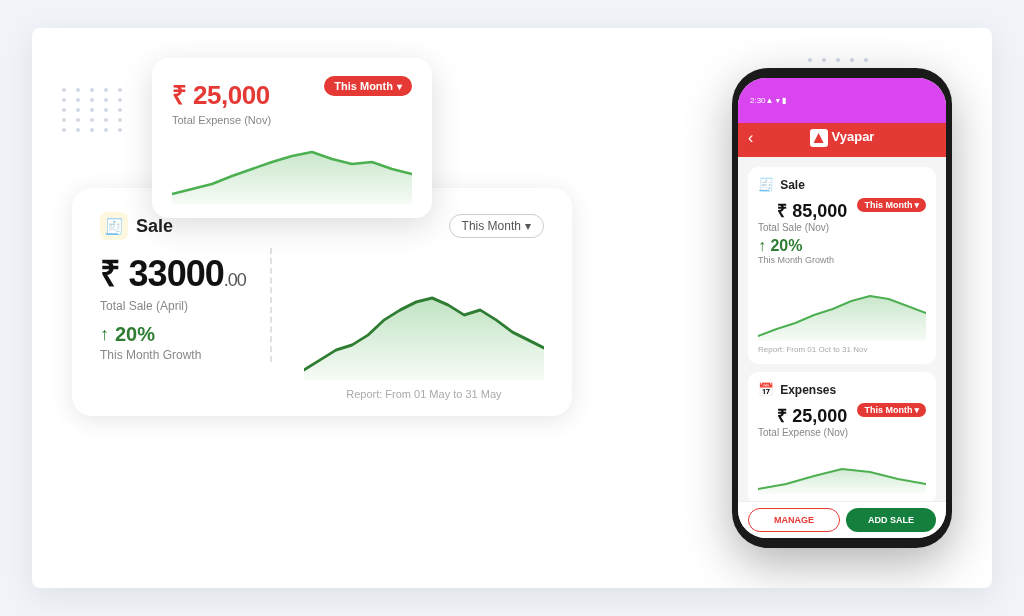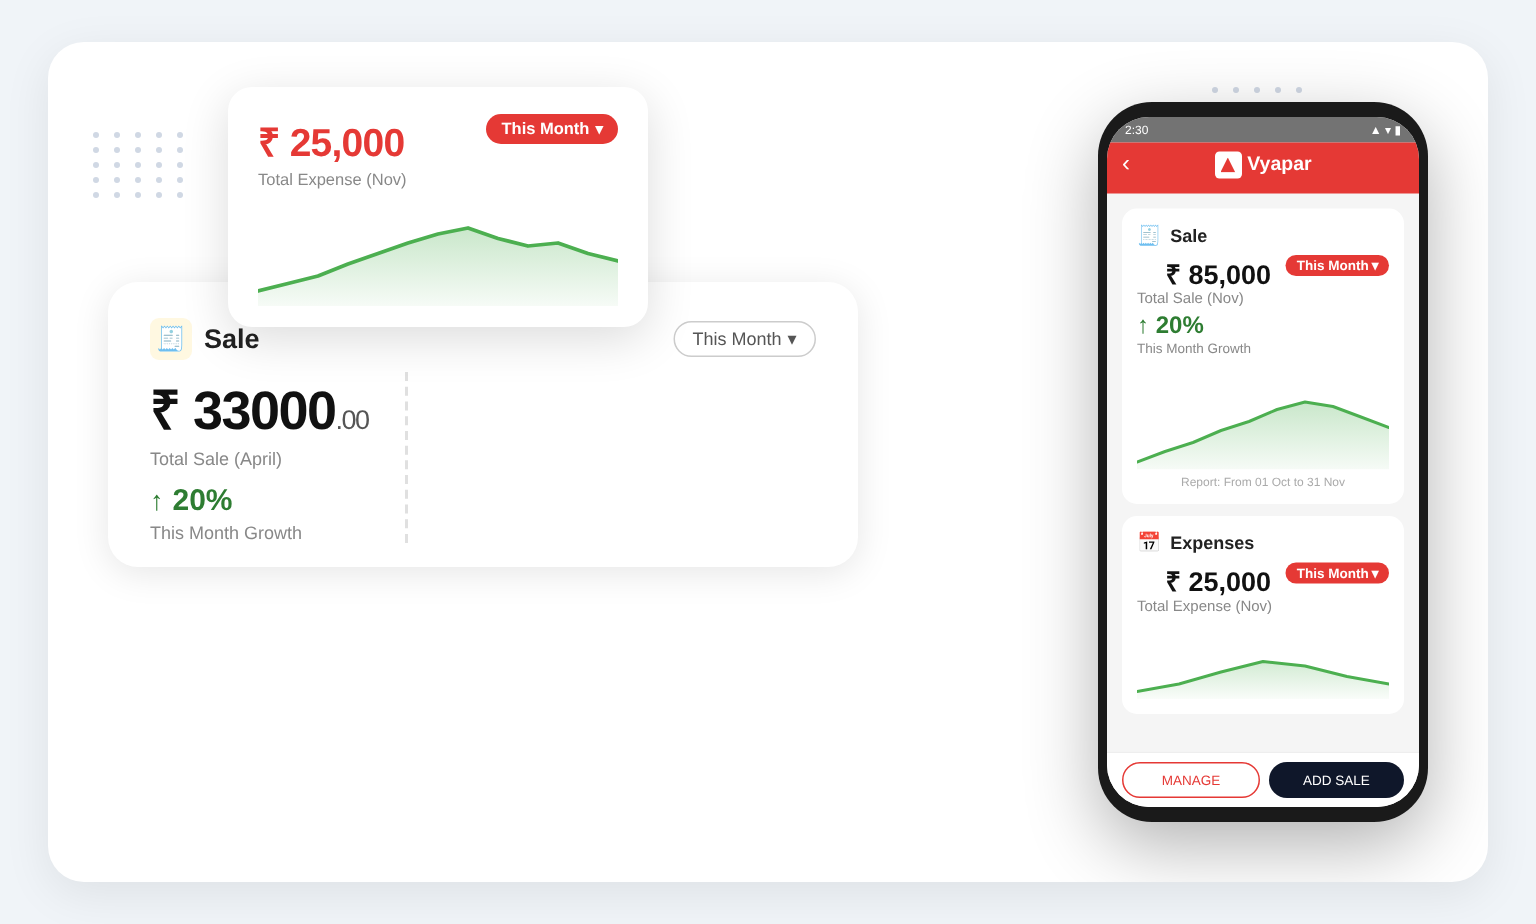--- a/index.html
+++ b/index.html
@@ -12,21 +12,21 @@
       position: relative;
       display: flex;
       align-items: center;
       justify-content: center;
     }
 
     .bg-container {
       width: 960px;
       height: 560px;
       background: white;
-      border-radius: 24px;
+      border-radius: 8px;
       position: relative;
       display: flex;
       align-items: center;
       justify-content: space-between;
       padding: 20px 40px;
       box-shadow: 0 8px 32px rgba(0,0,0,0.08);
       overflow: hidden;
     }
 
     
@@ -211,26 +211,25 @@
     .phone-screen {
       width: 100%;
       height: 100%;
       background: #f5f5f5;
       border-radius: 28px;
       overflow: hidden;
       display: flex;
       flex-direction: column;
     }
     .phone-status-bar {
-      background: #737373;
+      background: #d946ef;
       color: white;
       font-size: 8px;
-      padding: 4px 12px;
-      display: flex;
-      justify-content: space-between;
+      padding: 18px 12px;
+      display: flex;
       align-items: center;
     }
     .phone-header {
       background: #e53935;
       color: white;
       padding: 6px 12px 10px;
       display: flex;
       align-items: center;
       justify-content: center;
       position: relative;
@@ -304,21 +303,20 @@
       font-weight: 700;
       margin-top: 4px;
     }
     .phone-growth-label {
       font-size: 9px;
       color: #888;
     }
     .phone-report-label {
       font-size: 8px;
       color: #aaa;
-      text-align: center;
       margin-top: 4px;
     }
     .phone-this-month {
       display: inline-flex;
       align-items: center;
       background: #e53935;
       color: white;
       border-radius: 12px;
       padding: 2px 7px;
       font-size: 9px;
@@ -339,31 +337,31 @@
       padding: 6px 10px;
       display: flex;
       gap: 6px;
       border-top: 1px solid #eee;
     }
     .phone-btn {
       flex: 1;
       padding: 6px;
       border-radius: 20px;
       font-size: 9px;
-      font-weight: 400;
+      font-weight: 700;
       text-align: center;
       cursor: pointer;
     }
     .phone-btn-outline {
       border: 1.5px solid #e53935;
       color: #e53935;
       background: white;
     }
     .phone-btn-filled {
-      background: #0f172a;
+      background: #15803d;
       color: white;
       border: none;
     }
   </style>
 </head>
 <body>
 
 <div class="bg-container">
 
   <div class="dot-grid dot-grid-tl">
@@ -483,20 +481,35 @@
             <span>₹ 33000</span><span class="cents">.00</span>
           </div>
           <div class="total-sale-label">Total Sale (April)</div>
           <div class="growth-row">
             <span class="growth-arrow">↑</span>
             <span class="growth-pct">20%</span>
           </div>
           <div class="growth-label">This Month Growth</div>
         </div>
 
+        <div style="flex:1;">
+          <div class="chart-area">
+            <svg viewBox="0 0 300 120" width="100%" height="100%" preserveAspectRatio="none">
+              <defs>
+                <linearGradient id="saleGrad" x1="0" y1="0" x2="0" y2="1">
+                  <stop offset="0%" stop-color="#4caf50" stop-opacity="0.35"></stop>
+                  <stop offset="100%" stop-color="#4caf50" stop-opacity="0.05"></stop>
+                </linearGradient>
+              </defs>
+              <path d="M0,110 L20,100 L40,90 L60,85 L80,75 L100,60 L120,50 L140,42 L160,38 L180,45 L200,55 L220,50 L240,60 L260,72 L280,80 L300,88 L300,120 L0,120 Z" fill="url(#saleGrad)"></path>
+              <path d="M0,110 L20,100 L40,90 L60,85 L80,75 L100,60 L120,50 L140,42 L160,38 L180,45 L200,55 L220,50 L240,60 L260,72 L280,80 L300,88" fill="none" stroke="#2e7d32" stroke-width="3" stroke-linejoin="round" stroke-linecap="round"></path>
+            </svg>
+          </div>
+          <div class="report-label">Report: From 01 May to 31 May</div>
+        </div>
       </div>
     </div>
 
   </div>
 
   <div class="phone-mockup">
     <div class="phone-screen">
 
       <div class="phone-status-bar">
         <span>2:30</span>

